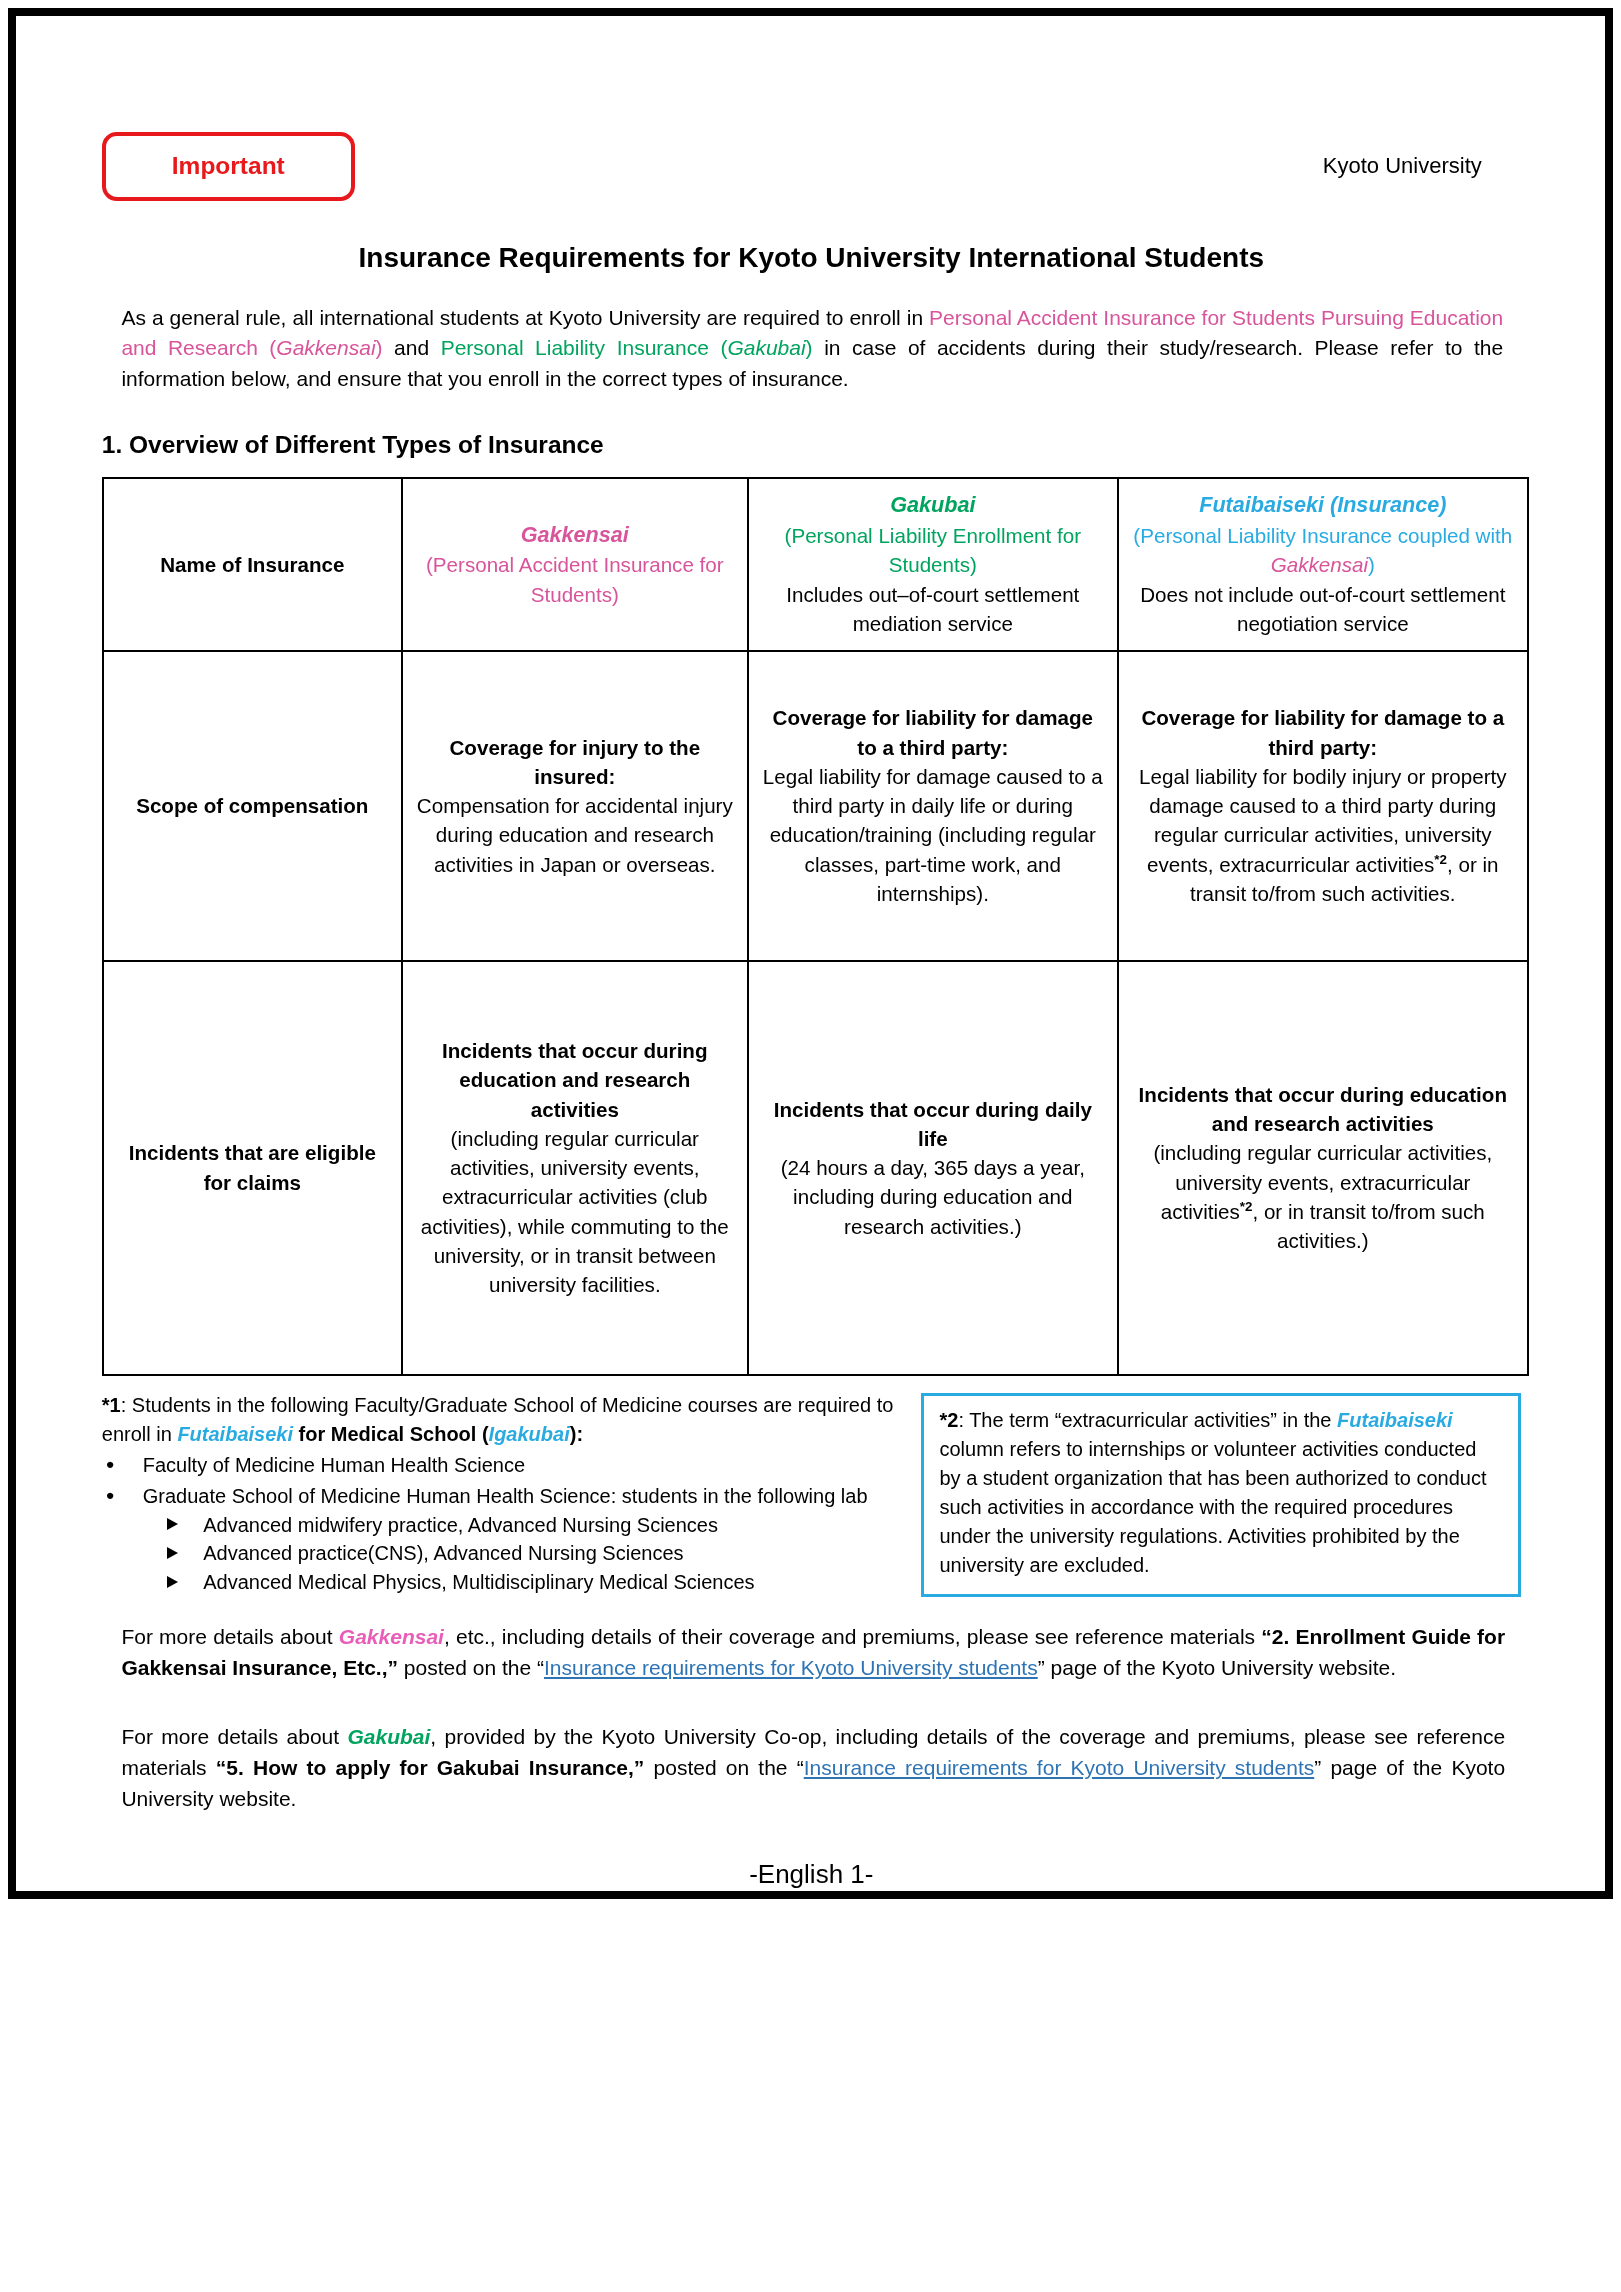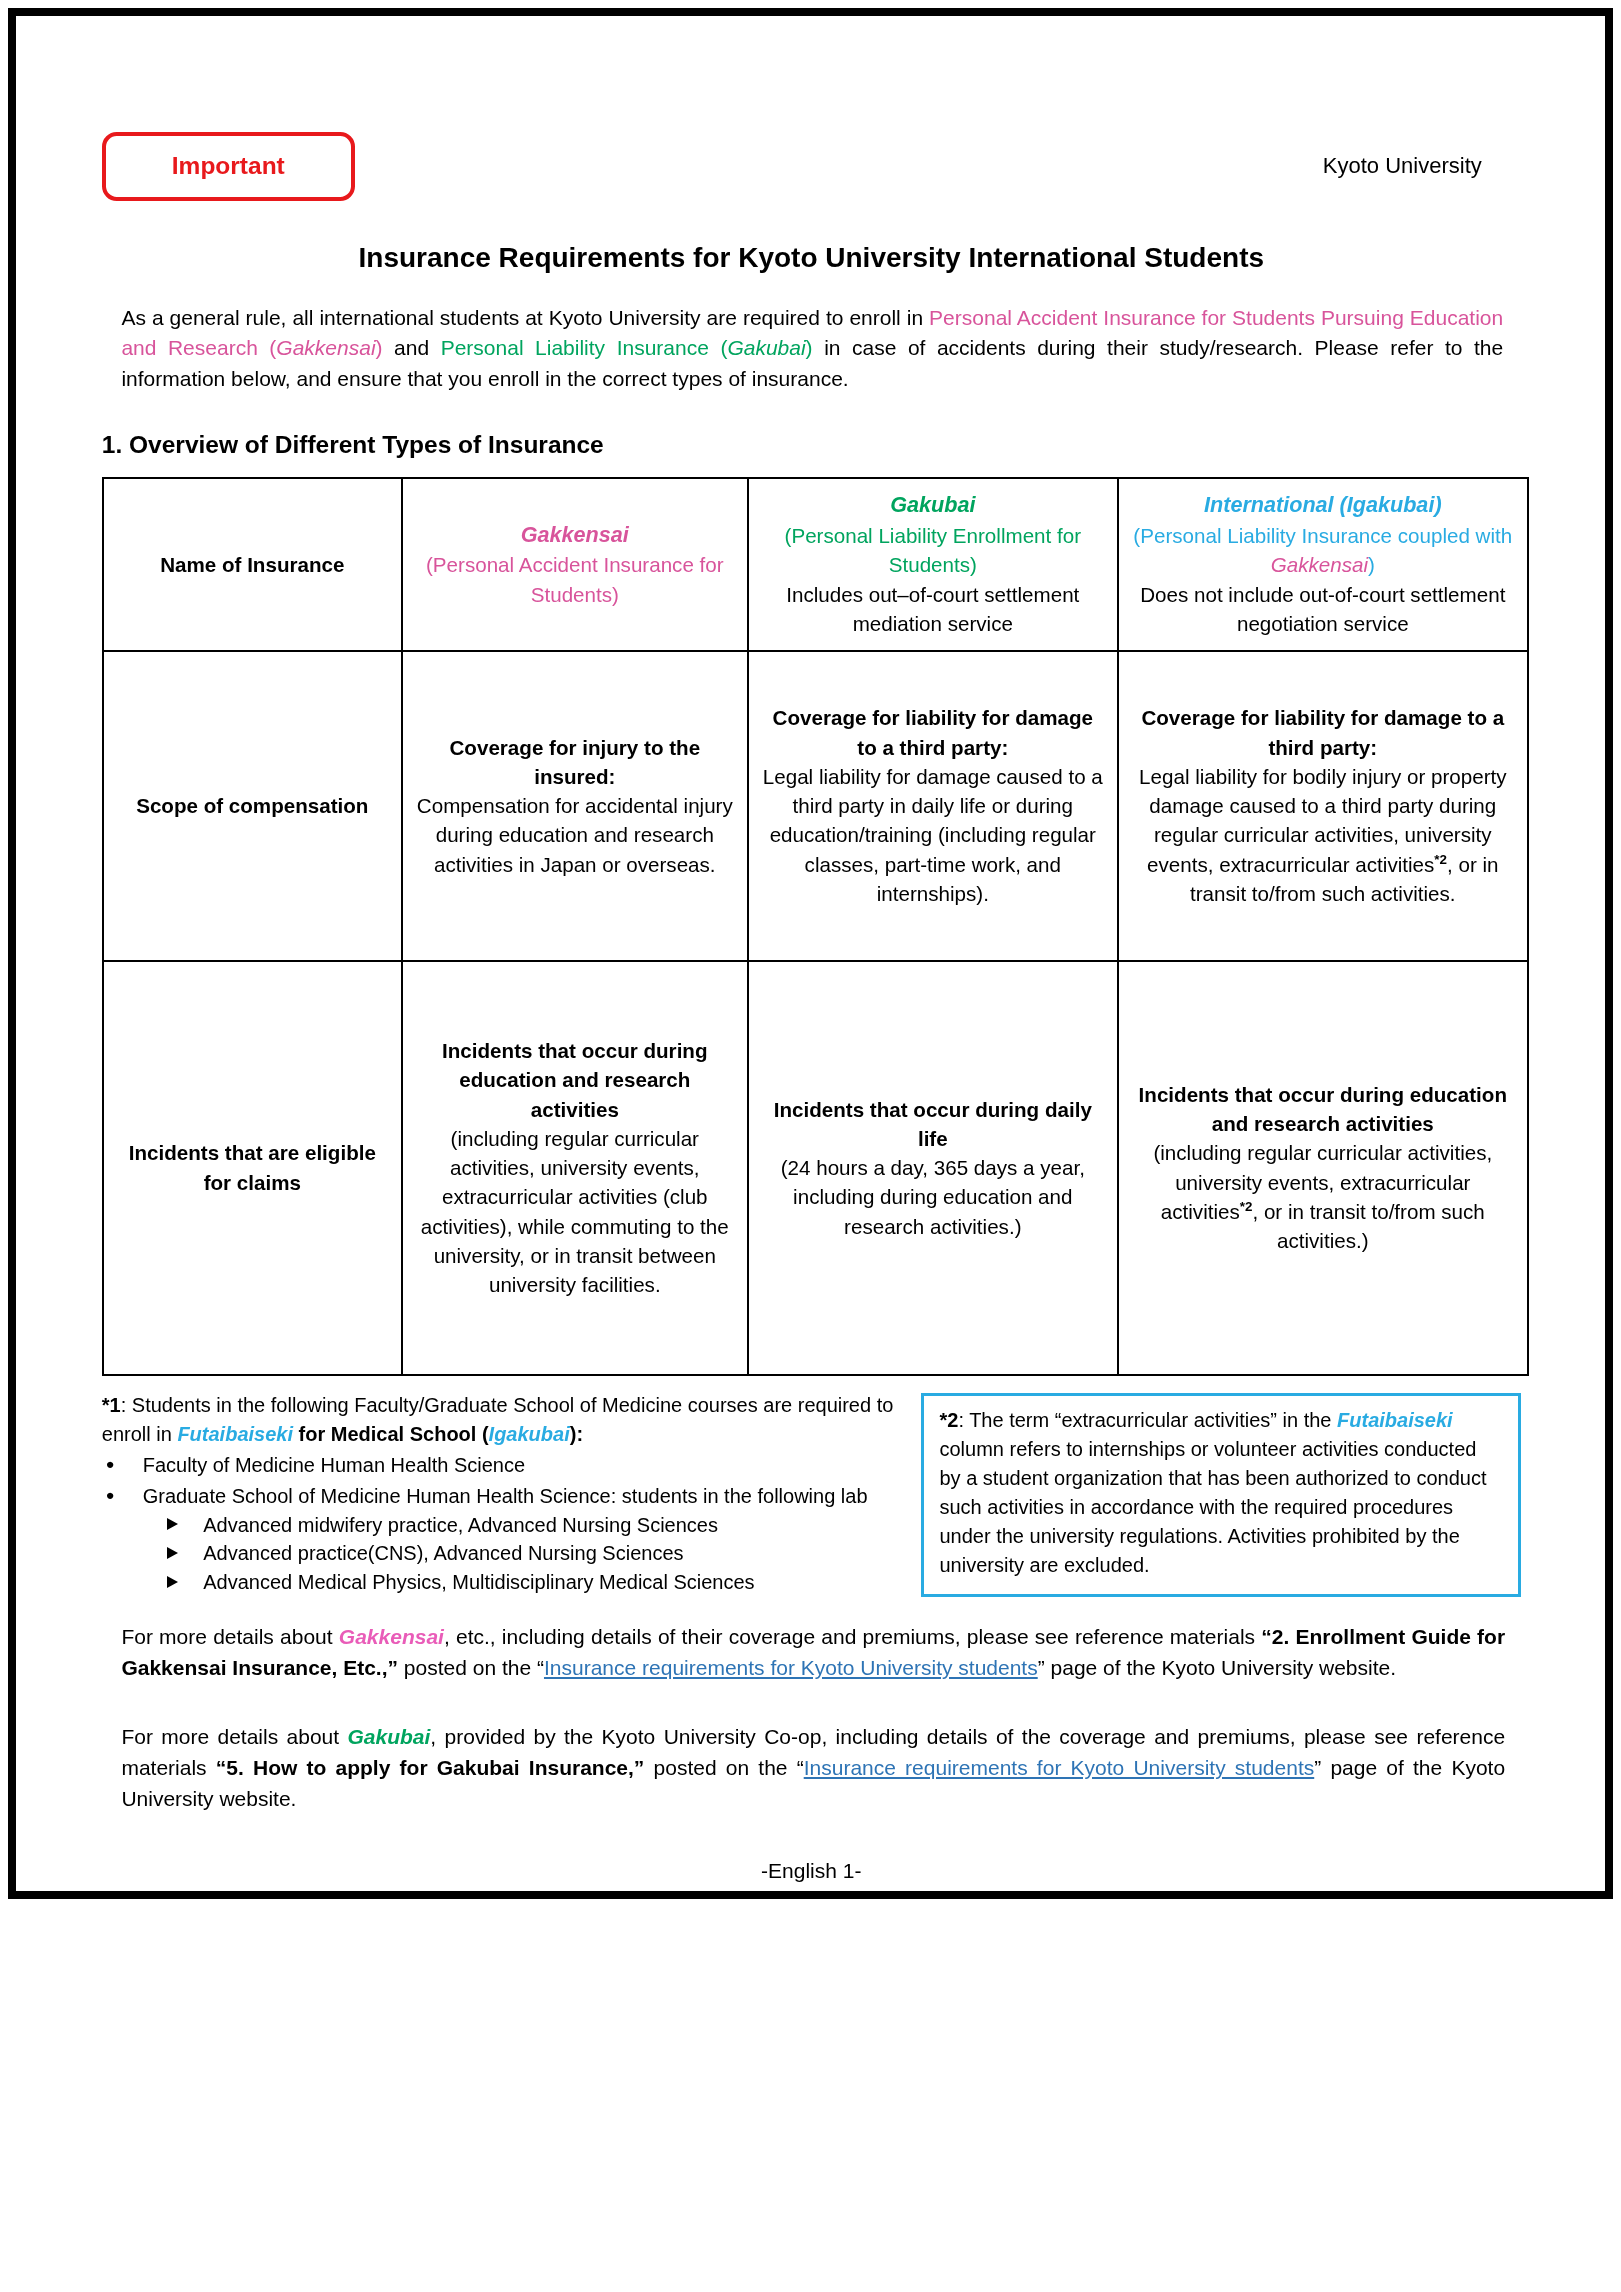--- a/index.html
+++ b/index.html
@@ -129,21 +129,21 @@
   }
   p.detail.first { margin-top: 25px; }
   a.doclink {
     color: var(--link, #2e74b5);
     text-decoration: underline;
     cursor: pointer;
   }
   .footer {
     margin-top: 45px;
     text-align: center;
-    font-size: 21px;
+    font-size: 26px;
   }
 </style>
 </head>
 <body>
 
 <div class="page">
 
   <div class="top-row">
     <div class="badge">
       <span>Important</span>
@@ -170,21 +170,21 @@
       <td class="center">
         <div class="cellname pink">Gakkensai</div>
         <div class="pink">(Personal Accident Insurance for Students)</div>
       </td>
       <td class="center">
         <div class="cellname green">Gakubai</div>
         <div class="green">(Personal Liability Enrollment for Students)</div>
         <div>Includes out–of-court settlement mediation service</div>
       </td>
       <td class="center">
-        <div class="cellname cyan">International (Igakubai)</div>
+        <div class="cellname cyan">Futaibaiseki (Insurance)</div>
         <div><span class="cyan">(Personal Liability Insurance coupled with </span><span class="pink it">Gakkensai</span><span class="cyan">)</span></div>
         <div>Does not include out-of-court settlement negotiation service</div>
       </td>
     </tr>
     <tr class="row-scope">
       <td class="rowlabel">Scope of compensation</td>
       <td class="lefttext">
         <span class="b">Coverage for injury to the insured:</span><br>
         <span>Compensation for accidental injury during education and research activities in Japan or overseas.</span>
       </td>

